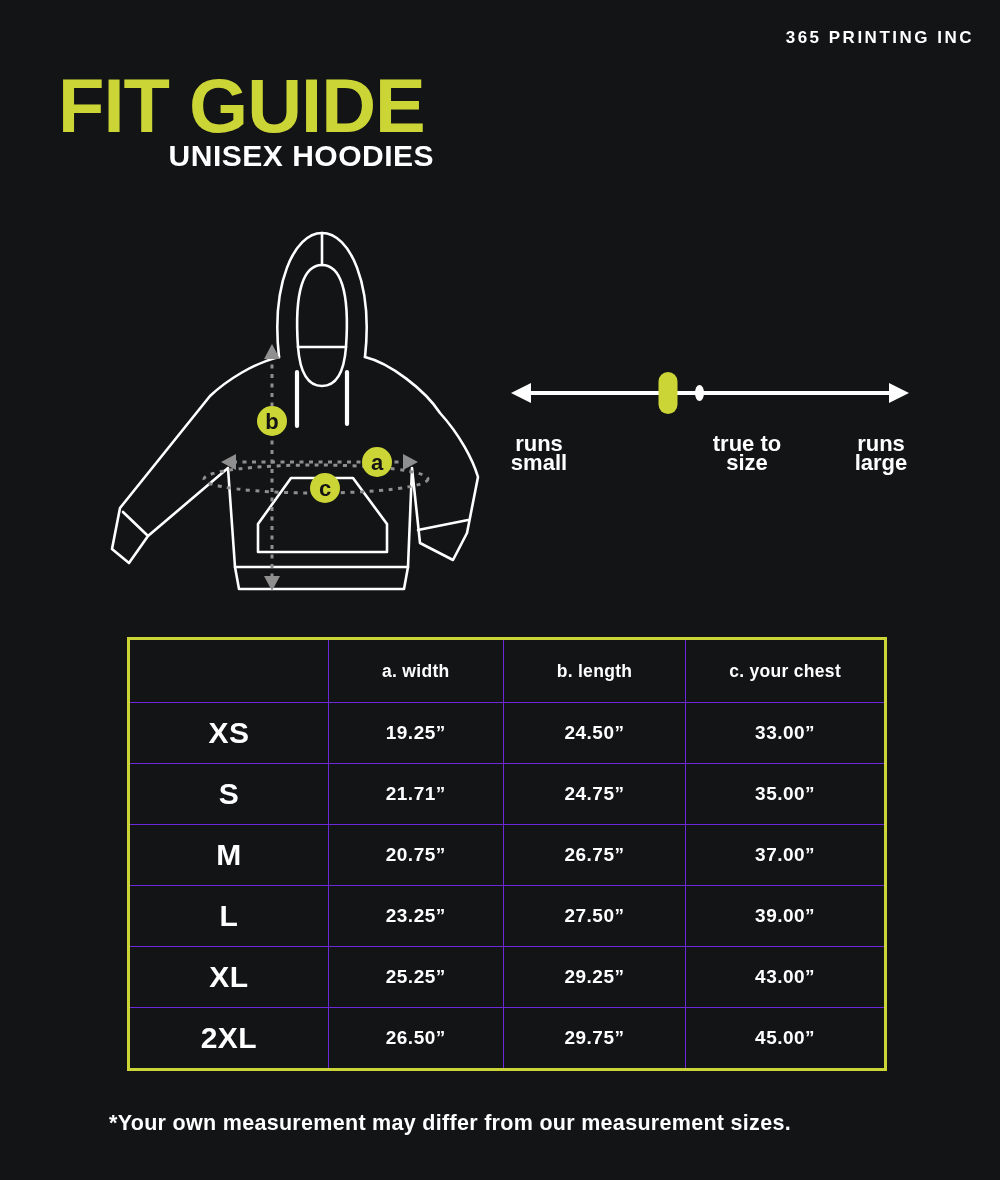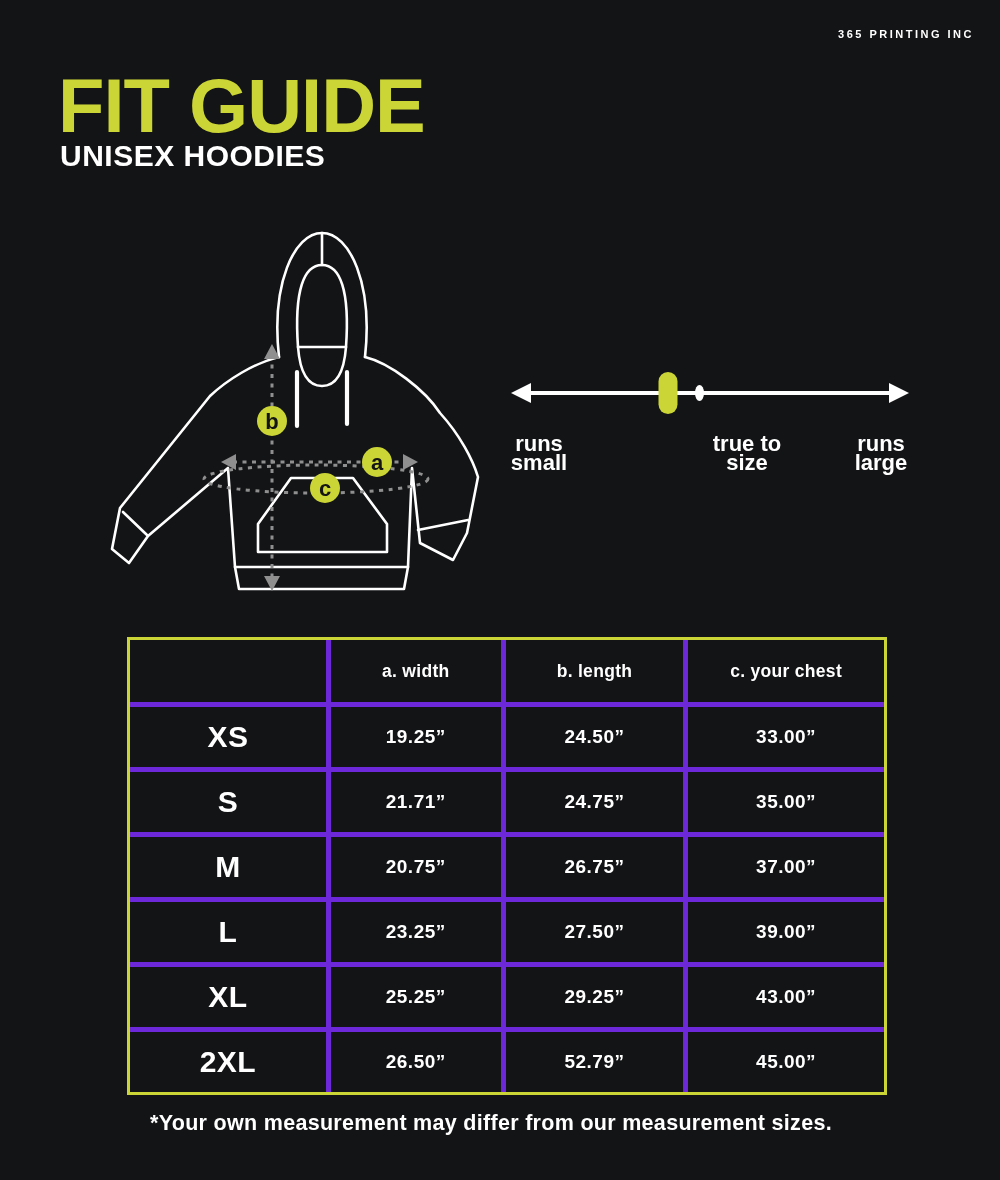--- a/index.html
+++ b/index.html
@@ -8,63 +8,63 @@
     --text:#ffffff;
     --dash:#8f8f8f;
   }
   html,body{margin:0;padding:0;background:var(--bg);}
   .page{
     position:relative;width:1000px;height:1180px;background:var(--bg);
     font-family:"Liberation Sans",sans-serif;color:var(--text);overflow:hidden;
   }
   .brand{
     position:absolute;top:28px;right:26px;
-    font-size:11px;font-weight:700;letter-spacing:2.5px;color:var(--text);
+    font-size:17px;font-weight:700;letter-spacing:2.5px;color:var(--text);
   }
   .title{
     position:absolute;left:58px;top:68px;width:420px;
     font-size:76px;font-weight:800;letter-spacing:-1px;line-height:1;color:var(--accent);
     white-space:nowrap;
   }
   .subtitle{
-    position:absolute;left:60px;top:139px;width:374px;
+    position:absolute;left:60px;top:139px;width:374px;text-align:right;
     font-size:30px;font-weight:800;letter-spacing:0.5px;color:var(--text);
   }
   .hoodie-wrap{position:absolute;left:95px;top:220px;width:400px;height:400px;}
   .scale{position:absolute;left:505px;top:350px;width:412px;height:130px;}
   .scale svg{position:absolute;left:0;top:0;}
   .scale-label{
     position:absolute;top:84px;transform:translateX(-50%);
     text-align:center;font-size:22px;font-weight:800;line-height:19px;color:var(--text);
   }
   .scale-label.l1{left:34px;}
   .scale-label.l2{left:203px;margin-left:39px;}
   .scale-label.l3{left:376px;}
 
   .table-frame{
     position:absolute;left:127px;top:637px;width:760px;
     border:3px solid var(--accent);box-sizing:border-box;background:var(--bg);
   }
   table{width:100%;border-collapse:collapse;table-layout:fixed;border-radius:9px;}
   th,td{
-    border:5px solid #6d28d9;text-align:center;vertical-align:middle;
+    border:1px solid #6d28d9;text-align:center;vertical-align:middle;
     color:var(--text);padding:0;
   }
   thead th{height:62px;font-size:17.5px;font-weight:700;letter-spacing:0.3px;}
   tbody td{height:60px;}
   td.size{font-size:30px;font-weight:800;letter-spacing:0.5px;}
   td.val{font-size:19px;font-weight:700;letter-spacing:0.5px;}
   tr > *:first-child{border-left:none;}
   tr > *:last-child{border-right:none;}
   thead tr > *{border-top:none;}
   tbody tr:last-child > *{border-bottom:none;}
 
   .footnote{
     position:absolute;left:0;top:1111px;width:900px;text-align:center;
-    font-size:21.5px;font-weight:800;letter-spacing:0.3px;color:var(--text);margin-left:41px;
+    font-size:21.5px;font-weight:800;letter-spacing:0.3px;color:var(--text);
   }
 </style>
 </head>
 <body>
 
 <div class="page">
 
   <div class="brand">365 PRINTING INC</div>
 
   <div class="title">FIT GUIDE</div>
@@ -182,21 +182,21 @@
         </tr>
         <tr>
           <td class="size">XL</td>
           <td class="val">25.25”</td>
           <td class="val">29.25”</td>
           <td class="val">43.00”</td>
         </tr>
         <tr>
           <td class="size">2XL</td>
           <td class="val">26.50”</td>
-          <td class="val">52.79”</td>
+          <td class="val">29.75”</td>
           <td class="val">45.00”</td>
         </tr>
       </tbody>
     </table>
   </div>
 
   <div class="footnote">*Your own measurement may differ from our measurement sizes.</div>
 
 </div>
 

